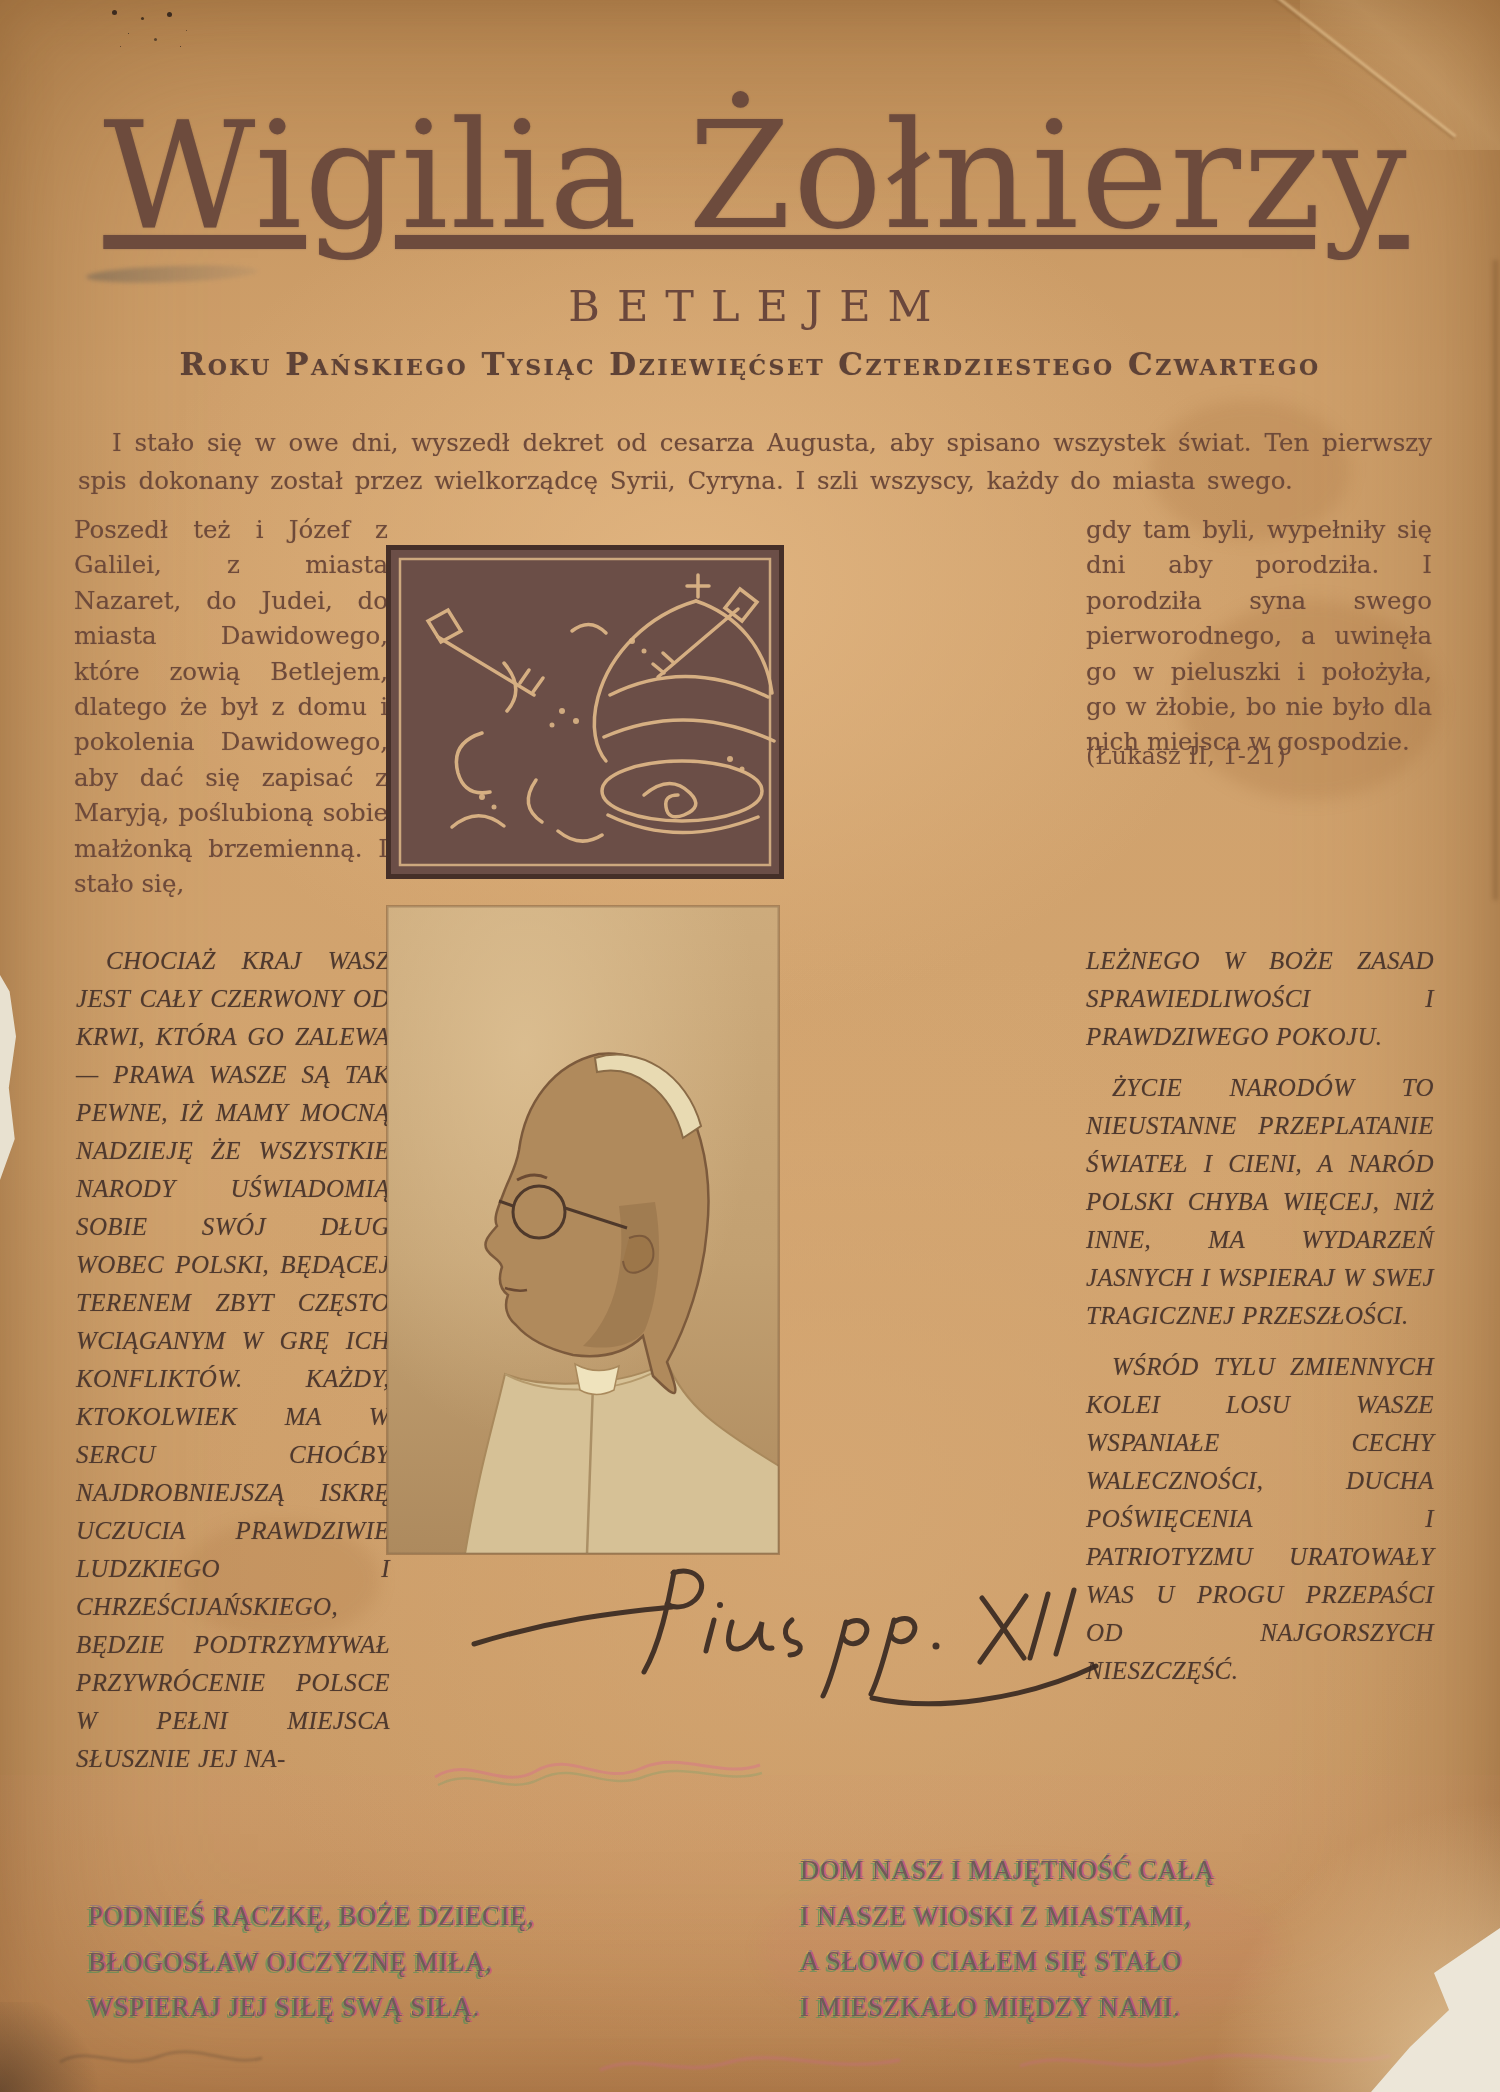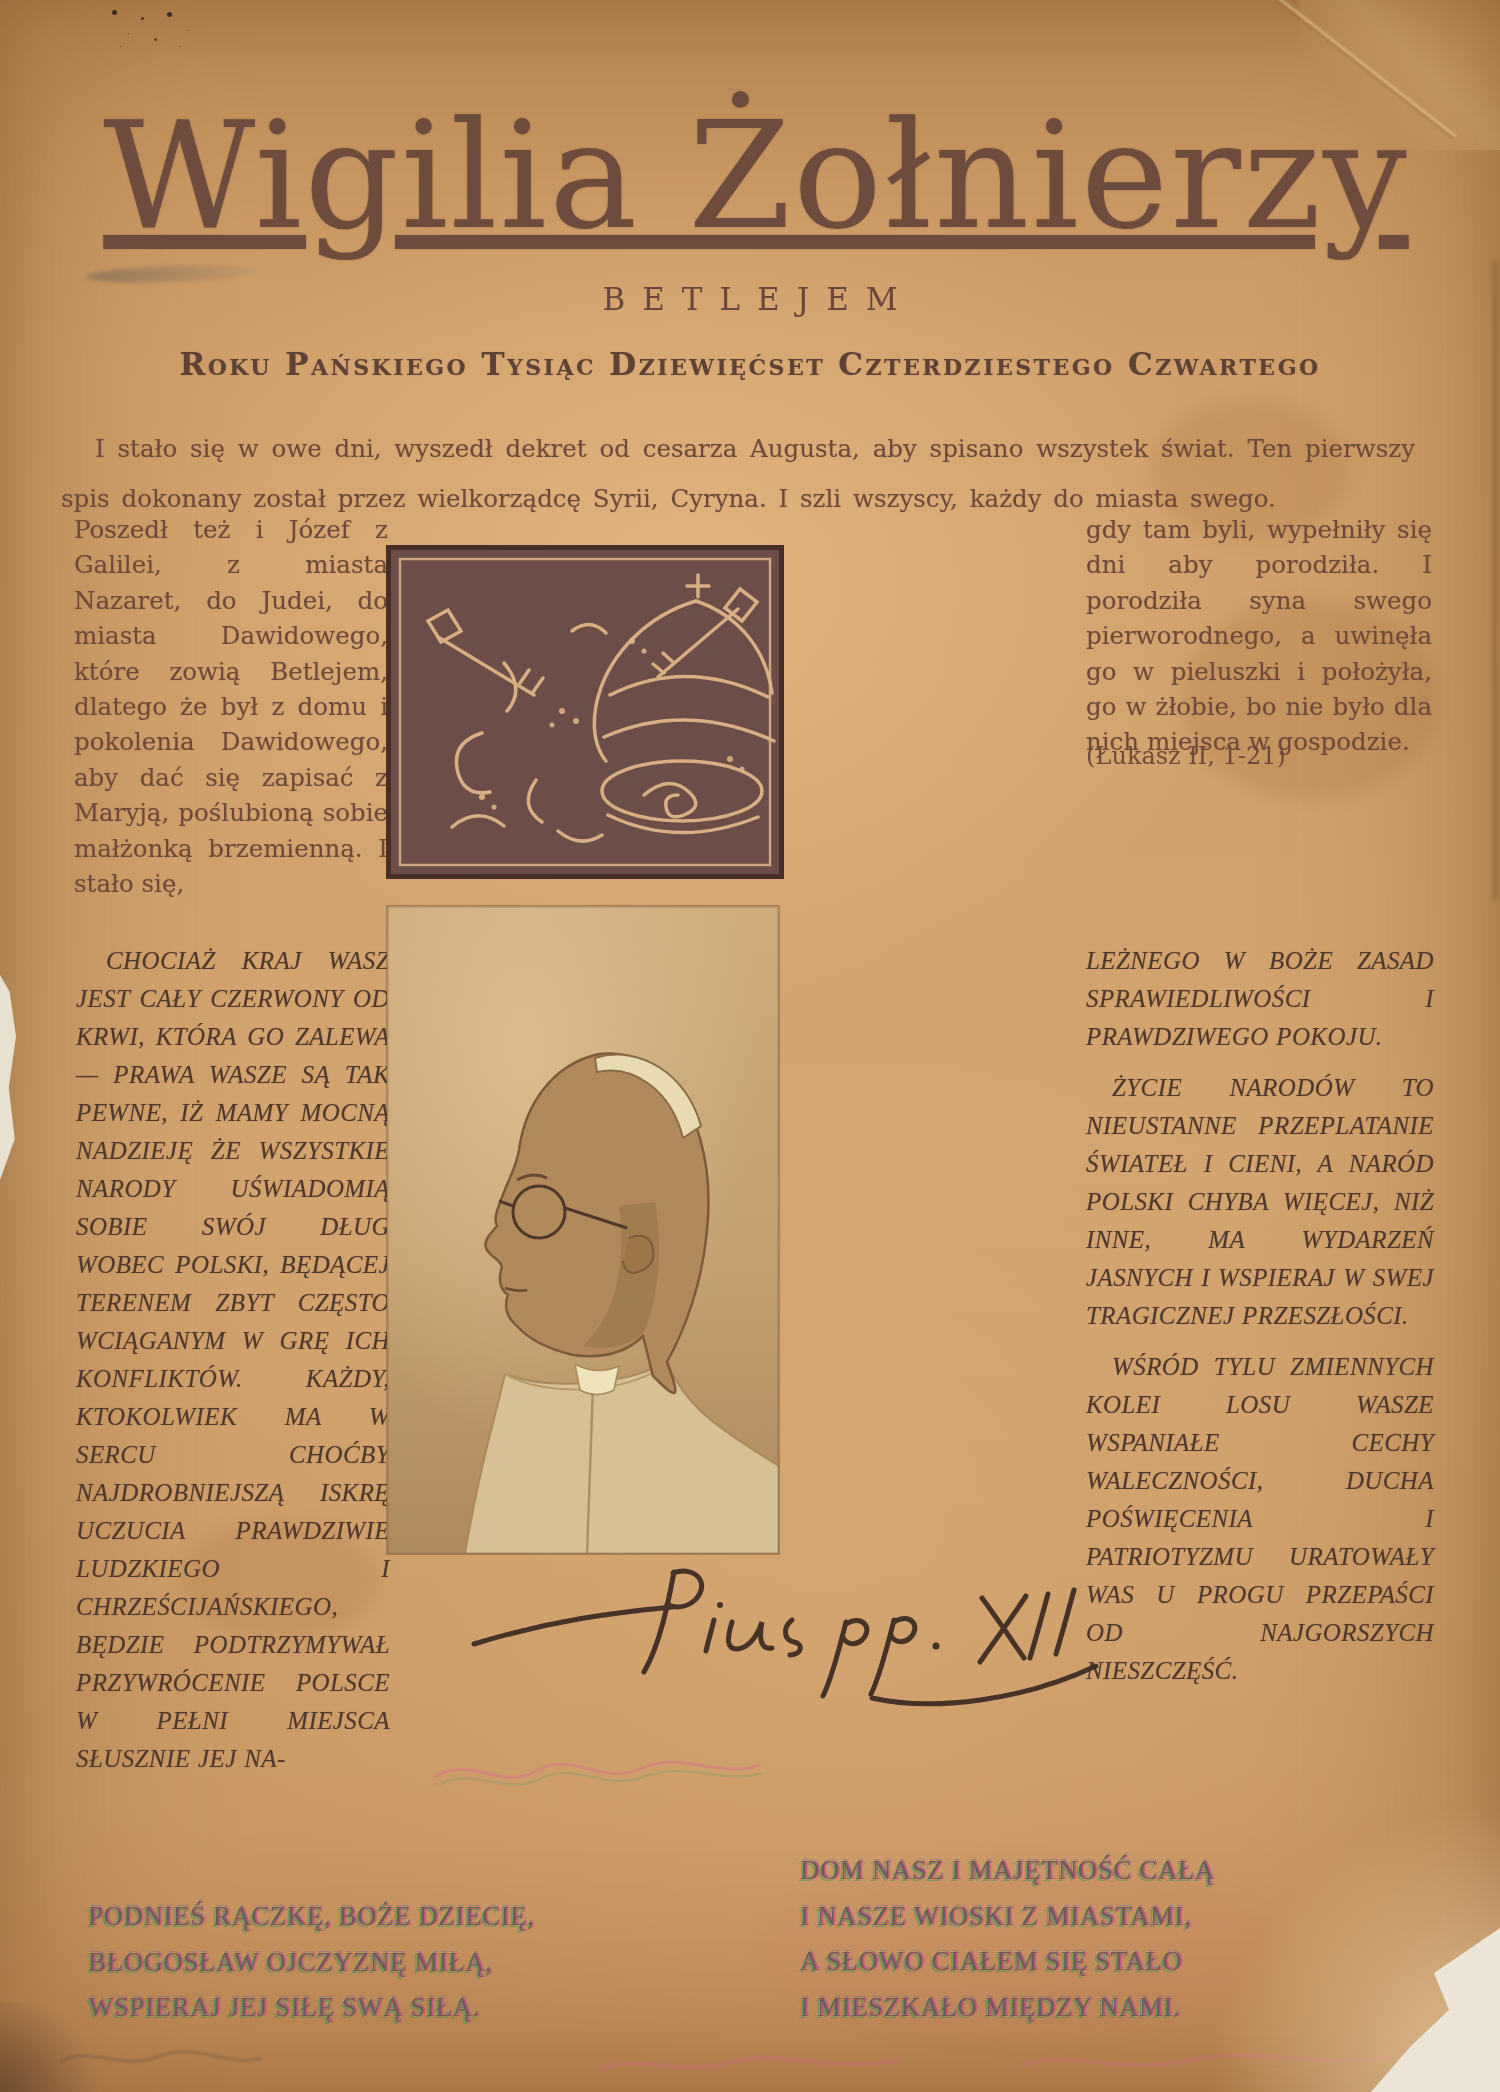--- a/index.html
+++ b/index.html
@@ -33,27 +33,27 @@
     background:radial-gradient(circle at 100% 100%,rgba(236,211,166,.85),rgba(236,211,166,0) 62%);}
   .corner-tear{right:0;bottom:0;width:150px;height:205px;background:#ece6d8;
     clip-path:polygon(100% 20%,100% 100%,14% 100%,40% 78%,66% 60%,56% 42%);
     filter:drop-shadow(-3px -3px 3px rgba(80,50,30,.55));}
   .bl-shadow{left:0;bottom:0;width:110px;height:90px;background:radial-gradient(circle at 0 100%,rgba(40,30,24,.45),rgba(40,30,24,0) 70%);}
   .pink-band{left:0;top:1775px;width:100%;height:317px;
     background:linear-gradient(180deg,rgba(214,132,112,.05),rgba(214,132,112,.13));}
   
   .title{left:6px;top:88px;width:100%;text-align:center;font-size:148px;line-height:1.2;
     color:#6d4b3d;letter-spacing:2px;text-shadow:0 0 2px rgba(109,75,61,.38);text-decoration:underline;}
-  .subtitle{left:0;top:281px;width:100%;text-align:center;font-size:31px;letter-spacing:17px;
+  .subtitle{left:0;top:281px;width:100%;text-align:center;font-size:43px;letter-spacing:17px;
     text-indent:17px;color:#6a473c;font-weight:500;}
   .dateline{left:0;top:346px;width:100%;text-align:center;font-variant:small-caps;font-weight:700;
     font-size:31px;letter-spacing:2.5px;color:#5e4236;text-shadow:0 0 1px rgba(94,66,54,.4);}
   
   .serif-txt{font-size:24.5px;color:#6e4a3a;text-align:justify;text-shadow:0 0 1px rgba(110,74,58,.35);}
-  .intro{left:61px;top:424px;width:1354px;line-height:50px;text-indent:34px;word-spacing:4px;}
+  .intro{left:78px;top:424px;width:1354px;line-height:38px;text-indent:34px;word-spacing:4px;}
   .g-left{left:74px;top:512px;width:314px;line-height:35.4px;}
   .g-right{left:1086px;top:512px;width:346px;line-height:35.4px;}
   .citation{left:1086px;top:742px;width:346px;text-align:left;font-size:24px;color:#6e4a3a;}
   
   .caps-txt{font-family:"Liberation Serif","DejaVu Serif",serif;font-size:25px;line-height:38px;
     color:#4f392e;text-align:justify;letter-spacing:.4px;word-spacing:1px;
     text-shadow:0 0 1px rgba(79,57,46,.4);font-style:italic;}
   .a-left{left:76px;top:942px;width:314px;text-indent:30px;}
   .a-right{left:1086px;top:942px;width:348px;}
   .a-right p{margin:0;}

